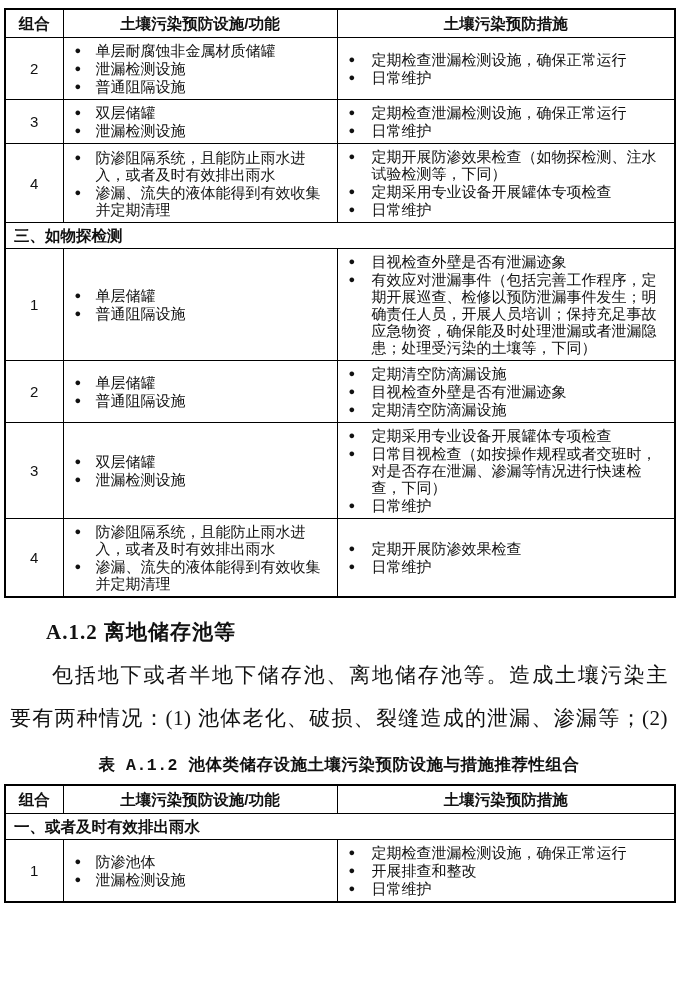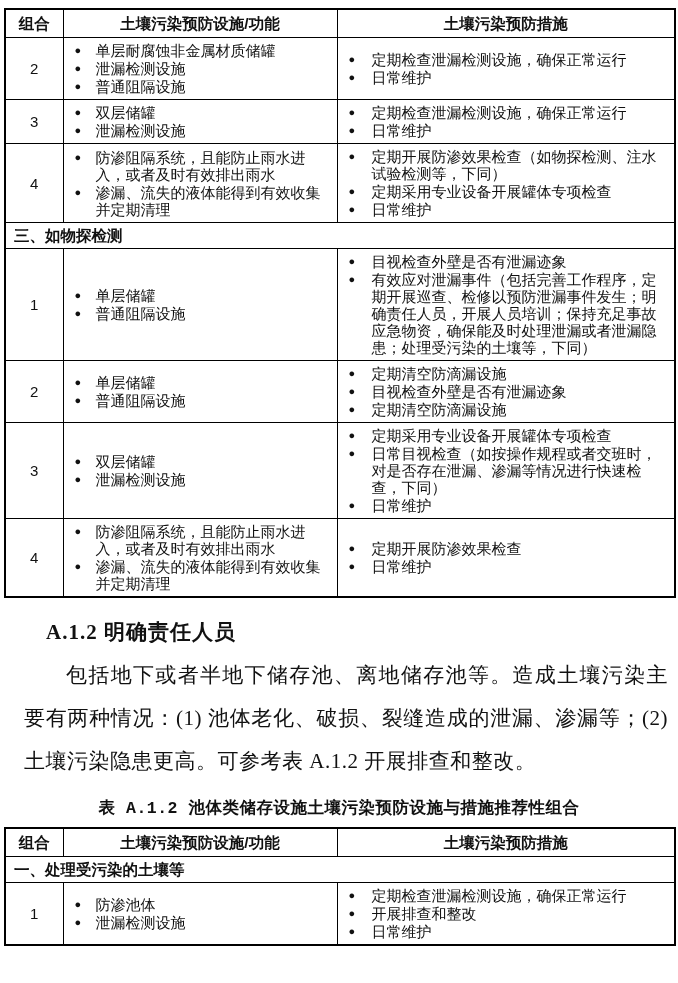--- a/index.html
+++ b/index.html
@@ -51,21 +51,21 @@
   .bi .bi-text { flex: 1 1 auto; padding-right: 2px; }
   td.mea .bi .dot { flex-basis: 32px; }
 
   
   .heading {
     margin: 20px 0 6px 42px;
     font-weight: bold;
     font-size: 21px;
     letter-spacing: 1px;
   }
-  .paragraph { margin: 8px 6px 0 20px; font-size: 21px; letter-spacing: 0.5px; }
+  .paragraph { margin: 8px 6px 0 6px; font-size: 21px; letter-spacing: 0.5px; }
   .paragraph .pline {
     line-height: 43px;
     text-align: justify;
     text-align-last: justify;
     white-space: nowrap;
   }
   .paragraph .pline.first { text-indent: 42px; }
   .paragraph .pline.last { text-align-last: left; }
   .caption {
     margin: 14px 0 8px 0;
@@ -271,46 +271,45 @@
             </div>
           <div class="bi">
               <span class="dot">●</span>
               <span class="bi-text">日常维护</span>
             </div>
         </td>
       </tr>
     </tbody>
   </table>
 
-  <div class="heading">A.1.2  明确责任人员</div>
+  <div class="heading">A.1.2  离地储存池等</div>
 
   <div class="paragraph">
     <div class="pline first">包括地下或者半地下储存池、离地储存池等。造成土壤污染主</div>
     <div class="pline">要有两种情况：(1) 池体老化、破损、裂缝造成的泄漏、渗漏等；(2)</div>
-    <div class="pline last">土壤污染隐患更高。可参考表 A.1.2 开展排查和整改。</div>
   </div>
 
   <div class="caption">表 A.1.2  池体类储存设施土壤污染预防设施与措施推荐性组合</div>
 
   <table class="doc-table">
     <colgroup>
         <col class="col-combo">
         <col class="col-fac">
         <col class="col-mea">
       </colgroup>
     <thead>
       <tr>
         <th>组合</th>
         <th>土壤污染预防设施/功能</th>
         <th>土壤污染预防措施</th>
       </tr>
     </thead>
     <tbody>
       <tr class="section-row">
-        <td colspan="3">一、处理受污染的土壤等</td>
+        <td colspan="3">一、或者及时有效排出雨水</td>
       </tr>
       <tr>
         <td class="combo">1</td>
         <td class="fac">
           <div class="bi">
               <span class="dot">●</span>
               <span class="bi-text">防渗池体</span>
             </div>
           <div class="bi">
               <span class="dot">●</span>

